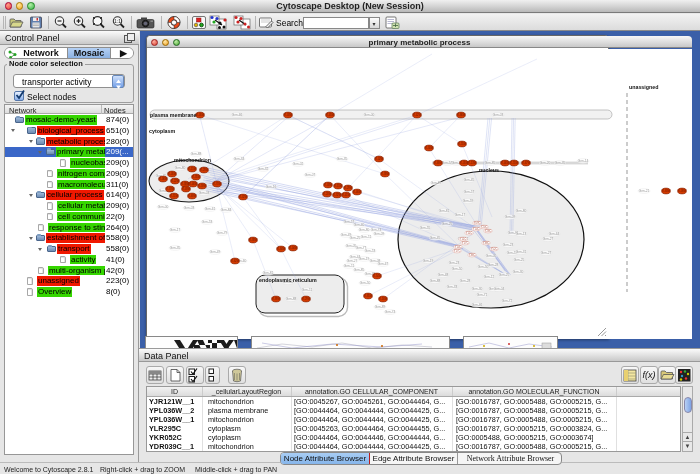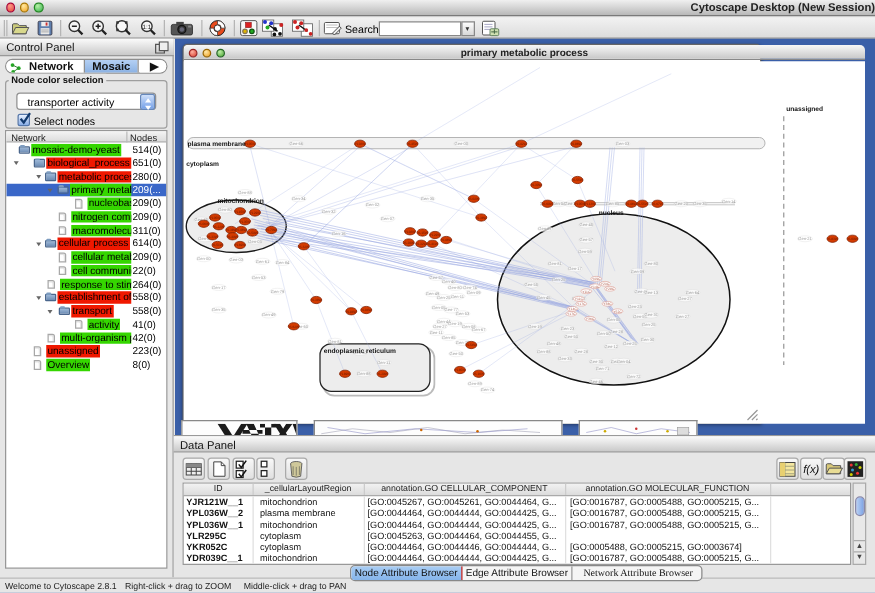--- a/index.html
+++ b/index.html
@@ -1,17 +1,17 @@
 <!DOCTYPE html>
 <html><head><meta charset="utf-8"><style>
 * {margin:0;padding:0;box-sizing:border-box;}
 html,body {width:700px;height:474px;font-family:"Liberation Sans",sans-serif;background:#e8e8e8;position:relative;overflow:hidden;}
 
 #appbar {position:absolute;left:0;top:0;width:700px;height:13px;background:linear-gradient(#f0f0f0,#cfcfcf 60%,#b8b8b8);border-bottom:1px solid #7a7a7a;}
-#appbar .t {position:absolute;left:0;right:0;top:1px;text-align:right;font-size:9px;font-weight:bold;color:#222;}
+#appbar .t {position:absolute;left:0;right:0;top:1px;text-align:center;font-size:9px;font-weight:bold;color:#222;}
 .light {position:absolute;top:2px;width:7.5px;height:7.5px;border-radius:50%;}
 
 #toolbar {position:absolute;left:0;top:14px;width:700px;height:17px;background:linear-gradient(#f2f2f2,#dcdcdc);border-bottom:1px solid #8a8a8a;}
 .tsep {position:absolute;top:2px;width:1px;height:13px;background:#b5b5b5;}
 .ticon {position:absolute;top:1px;}
 #search {position:absolute;left:303px;top:2.5px;width:66px;height:12px;background:#fff;border:1px solid #888;}
 #searchbtn {position:absolute;left:368.5px;top:2.5px;width:11px;height:12px;background:linear-gradient(#fdfdfd,#d8d8d8);border:1px solid #888;font-size:6px;text-align:center;line-height:12px;color:#333;}
 
 #cp {position:absolute;left:0;top:31px;width:139px;height:431px;background:#e6e6e6;border-right:1px solid #9a9a9a;}
 #cphead {position:absolute;left:0;top:0;width:139px;height:14px;background:linear-gradient(#fbfbfb,#c9c9c9);border-bottom:1px solid #999;}
@@ -217,21 +217,21 @@
     <div id="treehead">
         <span style="position:absolute;left:4px;top:0.5px">Network</span>
         <span style="position:absolute;left:99px;top:0.5px">Nodes</span>
         <div style="position:absolute;left:96px;top:0;width:1px;height:9px;background:#bbb"></div>
       </div>
     <div style="position:absolute;left:0;top:9.5px;width:132px;height:341px;overflow:hidden">
       <div style="position:relative;left:0;top:-113px;width:128px;height:454px">
 <div class="trow" style="top:113.0px">
             <span class="fold" style="left:10px"></span>
             <span class="tlab" style="left:20px;max-width:80px;background:#35d600">mosaic-demo-yeast</span>
-            <span class="tval" style="color:#000">514(0)</span>
+            <span class="tval" style="color:#000">874(0)</span>
           </div>
 <div class="trow" style="top:123.8px">
             <span class="arr" style="left:6px"></span>
             <span class="fold" style="left:22px"></span>
             <span class="tlab" style="left:32px;max-width:68px;background:#f01800">biological_process</span>
             <span class="tval" style="color:#000">651(0)</span>
           </div>
 <div class="trow" style="top:134.5px">
             <span class="arr" style="left:24px"></span>
             <span class="fold" style="left:31px"></span>
@@ -842,20 +842,21 @@
 <div class="drow" style="top:27.5px">
         <span class="c1">YPL036W__1</span>
         <span class="c2">mitochondrion</span>
         <span class="c3">[GO:0044464, GO:0044444, GO:0044425, G...</span>
         <span class="c4">[GO:0016787, GO:0005488, GO:0005215, G...</span>
       </div>
 <div class="drow" style="top:36.5px">
         <span class="c1">YLR295C</span>
         <span class="c2">cytoplasm</span>
         <span class="c3">[GO:0045263, GO:0044464, GO:0044455, G...</span>
+        <span class="c4">[GO:0016787, GO:0005215, GO:0003824, G...</span>
       </div>
 <div class="drow" style="top:45.5px">
         <span class="c1">YKR052C</span>
         <span class="c2">cytoplasm</span>
         <span class="c3">[GO:0044464, GO:0044446, GO:0044444, G...</span>
         <span class="c4">[GO:0005488, GO:0005215, GO:0003674]</span>
       </div>
 <div class="drow" style="top:54.5px">
         <span class="c1">YDR039C__1</span>
         <span class="c2">mitochondrion</span>

